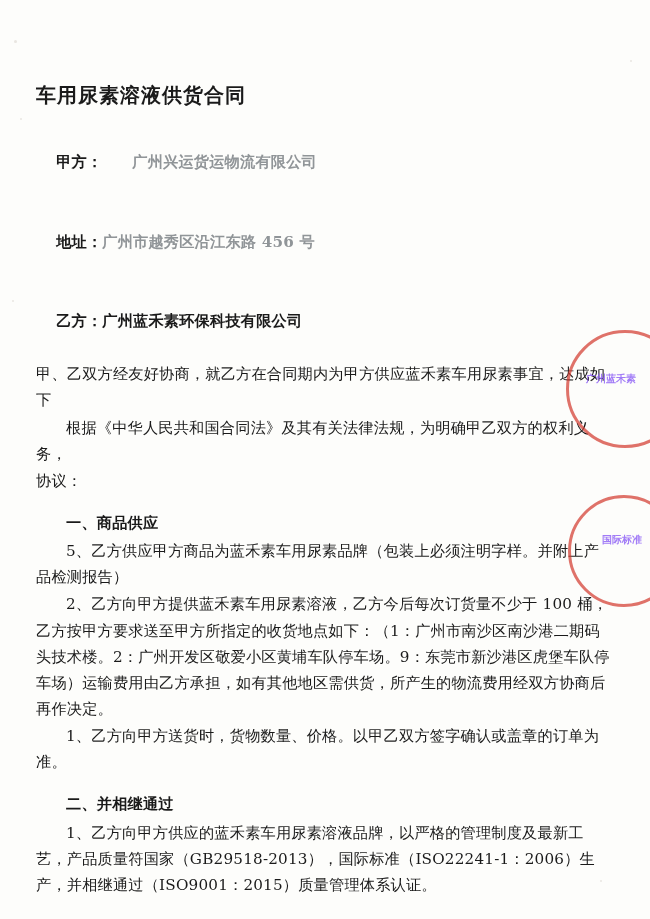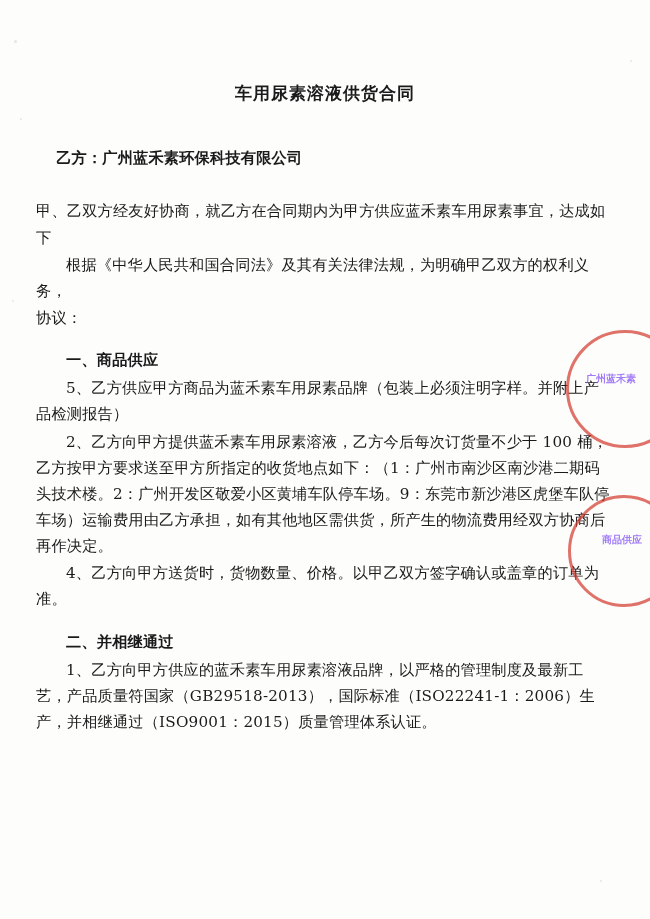--- a/index.html
+++ b/index.html
@@ -24,22 +24,22 @@
     background: #fdfdfb;
   }
   
   .speck {
     position: absolute;
     background: #d8d4cc;
     border-radius: 50%;
     opacity: .55;
   }
   .doc-title {
-    text-align: center;
-    font-size: 17px;
+    text-align: left;
+    font-size: 20px;
     font-weight: bold;
     letter-spacing: 1px;
     margin: 22px 0 14px 0;
     font-family: Liberation Sans, sans-serif;
   }
   .line {
     font-size: 15.2px;
     line-height: 1.72;
     margin: 0 0 1px 0;
     letter-spacing: 0.2px;
@@ -114,40 +114,46 @@
 
   <div class="speck" style="left:14px;top:40px;width:3px;height:3px;"></div>
   <div class="speck" style="left:20px;top:118px;width:2px;height:2px;"></div>
   <div class="speck" style="left:12px;top:300px;width:2px;height:2px;"></div>
   <div class="speck" style="left:630px;top:60px;width:2px;height:2px;"></div>
   <div class="speck" style="left:600px;top:880px;width:2px;height:2px;"></div>
 
   <div class="stamp stamp-1"></div>
   <div class="stamp stamp-2"></div>
   <div class="stamp-text st1">广州蓝禾素</div>
-  <div class="stamp-text st3">商品供应</div>
+  <div class="stamp-text st3">国际标准</div>
 
   <h1 class="doc-title">车用尿素溶液供货合同</h1>
 
+  <div class="line indent1">
+    <span class="bold">甲方：</span><span class="bold smudge">广州兴运货运物流有限公司</span>
+  </div>
 
+  <div class="line">
+    <span class="bold">地址：</span><span class="bold smudge">广州市越秀区沿江东路 456 号</span>
+  </div>
 
   <div class="line">
     <span class="bold">乙方：</span><span class="bold">广州蓝禾素环保科技有限公司</span>
   </div>
 
 
   <div class="line para-cont">甲、乙双方经友好协商，就乙方在合同期内为甲方供应蓝禾素车用尿素事宜，达成如下</div>
   <div class="line para">根据《中华人民共和国合同法》及其有关法律法规，为明确甲乙双方的权利义务，</div>
   <div class="line para-cont">协议：</div>
 
   <div class="sect-gap"></div>
 
   <div class="line heading">一、商品供应</div>
   <div class="line para">5、乙方供应甲方商品为蓝禾素车用尿素品牌（包装上必须注明字样。并附上产品检测报告）</div>
   <div class="line para">2、乙方向甲方提供蓝禾素车用尿素溶液，乙方今后每次订货量不少于 100 桶，乙方按甲方要求送至甲方所指定的收货地点如下：（1：广州市南沙区南沙港二期码头技术楼。2：广州开发区敬爱小区黄埔车队停车场。9：东莞市新沙港区虎堡车队停车场）运输费用由乙方承担，如有其他地区需供货，所产生的物流费用经双方协商后再作决定。</div>
-  <div class="line para">4、乙方向甲方送货时，货物数量、价格。以甲乙双方签字确认或盖章的订单为准。</div>
+  <div class="line para">1、乙方向甲方送货时，货物数量、价格。以甲乙双方签字确认或盖章的订单为准。</div>
 
   <div class="sect-gap"></div>
 
   <div class="line heading">二、并相继通过</div>
   <div class="line para">1、乙方向甲方供应的蓝禾素车用尿素溶液品牌，以严格的管理制度及最新工艺，产品质量符国家（GB29518-2013），国际标准（ISO22241-1：2006）生产，并相继通过（ISO9001：2015）质量管理体系认证。</div>
 
 </div>
 
 </body></html>

